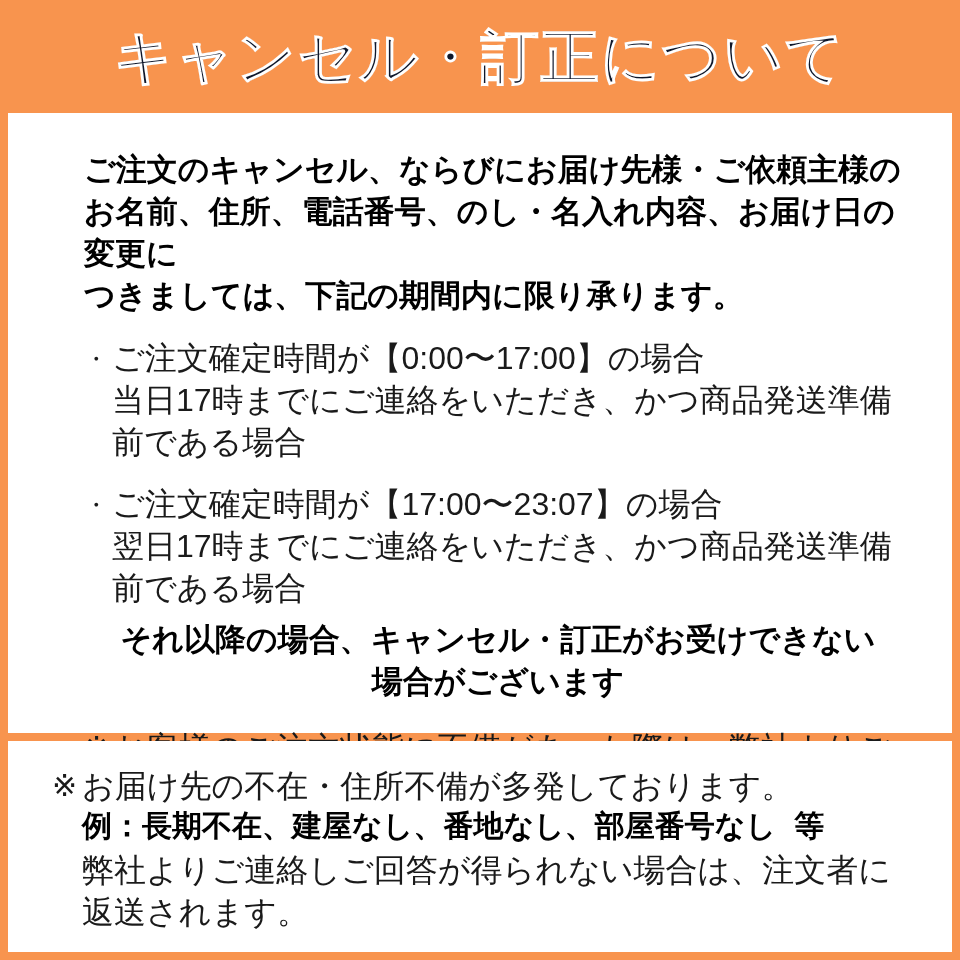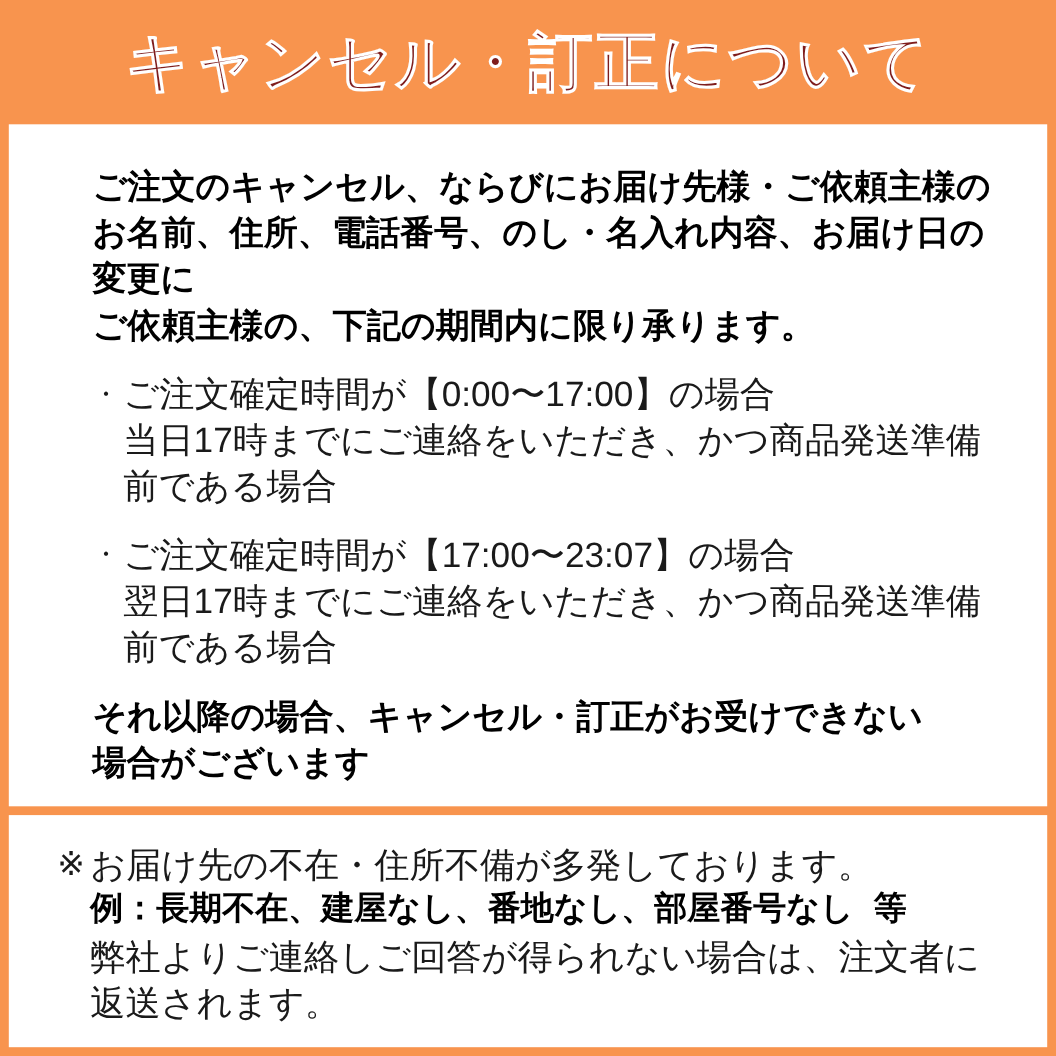--- a/index.html
+++ b/index.html
@@ -23,21 +23,21 @@
   }
   
   .header-band {
     height: 113px;
     flex: 0 0 113px;
     display: flex;
     align-items: center;
     justify-content: center;
   }
   .header-title {
-    color: #7f1d1d;
+    color: #0f172a;
     font-size: 58px;
     font-weight: 900;
     letter-spacing: 2px;
     line-height: 1;
     -webkit-text-stroke: 1px #FFFFFF;
   }
   
   .white-box {
     background: #FFFFFF;
     margin: 0 8px;
@@ -78,21 +78,21 @@
   .intro { margin-top: 16px; }
   .bullet-row {
     display: flex;
     margin-top: 20px;
   }
   .bullet-marker {
     flex: 0 0 28px;
     font-size: 24px;
     line-height: 44px;
   }
-  .warning { margin-top: 22px; }
+  .warning { margin-top: 10px; text-align: center; }
   .note-row {
     display: flex;
     margin-top: 24px;
   }
   .note-marker {
     flex: 0 0 30px;
     font-size: 30px;
     line-height: 42px;
   }
   .delivery-example {
@@ -110,21 +110,21 @@
 
   <div class="header-band">
     <div class="header-title">キャンセル・訂正について</div>
   </div>
 
   <div class="white-box box-policy">
 
     <div class="intro">
       <p class="txt-bold">ご注文のキャンセル、ならびにお届け先様・ご依頼主様の</p>
       <p class="txt-bold">お名前、住所、電話番号、のし・名入れ内容、お届け日の変更に</p>
-      <p class="txt-bold">ご依頼主様の、下記の期間内に限り承ります。</p>
+      <p class="txt-bold">つきましては、下記の期間内に限り承ります。</p>
     </div>
 
     <div class="bullet-row">
       <span class="bullet-marker txt-reg">・</span>
       <div>
         <p class="txt-reg">ご注文確定時間が【0:00〜17:00】の場合</p>
         <p class="txt-reg">当日17時までにご連絡をいただき、かつ商品発送準備前である場合</p>
       </div>
     </div>
 

